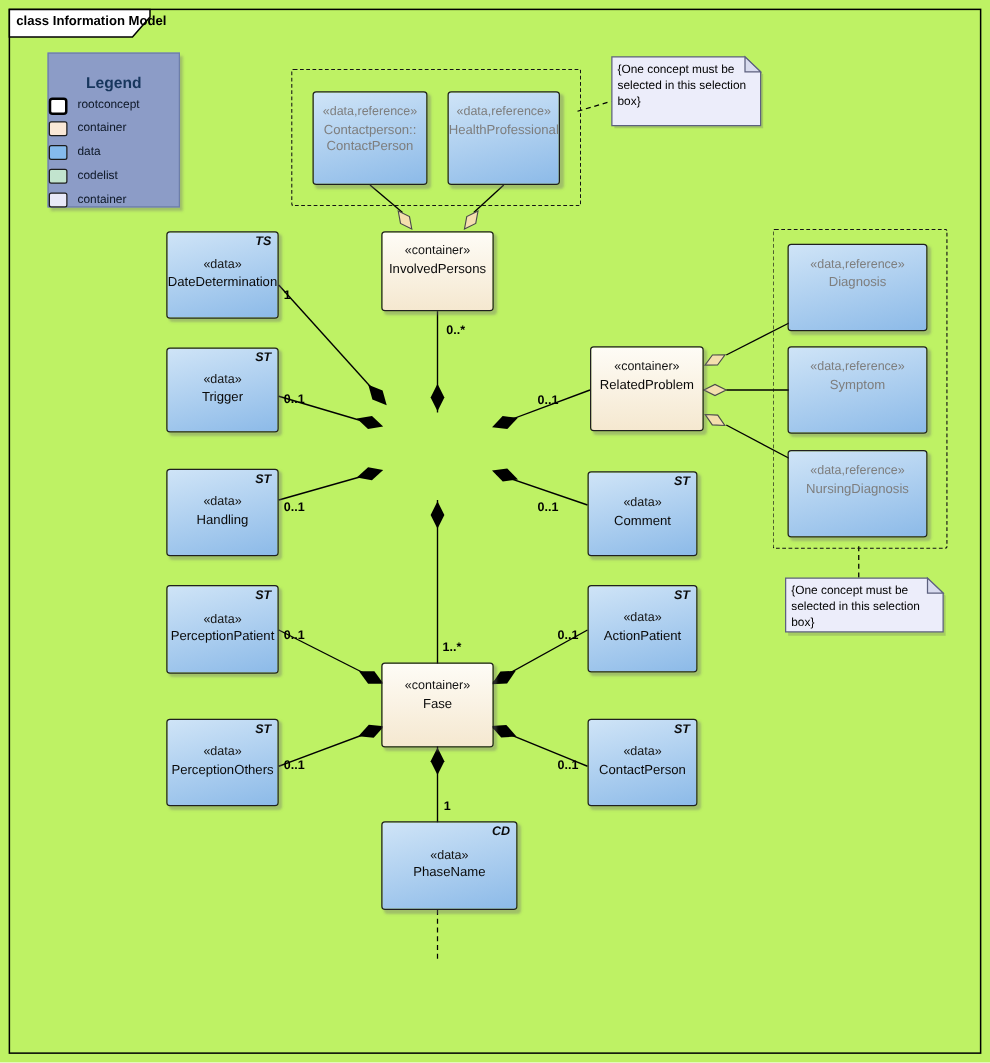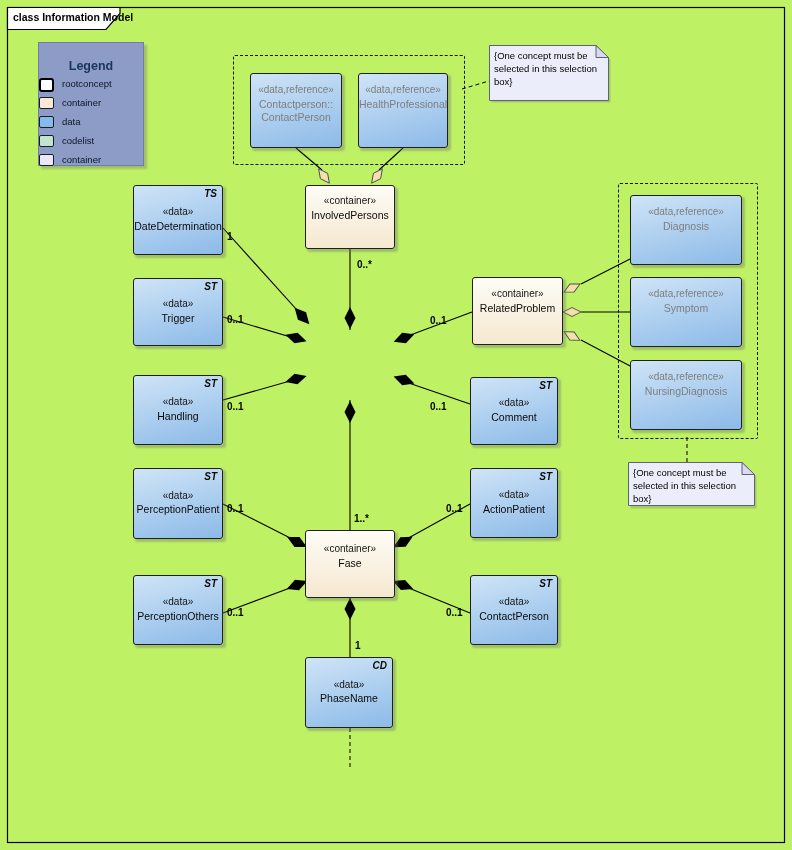--- a/index.html
+++ b/index.html
@@ -223,21 +223,21 @@
     <span class="tag">ST</span>
     <span class="stereo">«data»</span>
     <span class="nname">ContactPerson</span>
   </div>
 
   <div class="node container-node" style="left:305px;top:530px;width:90px;height:68px;justify-content:flex-start;padding-top:12px;">
     <span class="stereo">«container»</span>
     <span class="nname">Fase</span>
   </div>
 
-  <div class="node data-node" style="left:305px;top:657px;width:88px;height:71px;">
+  <div class="node data-node" style="left:305px;top:657px;width:109px;height:71px;">
     <span class="tag">CD</span>
     <span class="stereo">«data»</span>
     <span class="nname">PhaseName</span>
   </div>
 
 
   <span class="mult" style="left:357px;top:259px;">0..*</span>
   <span class="mult" style="left:227px;top:231px;">1</span>
   <span class="mult" style="left:227px;top:314px;">0..1</span>
   <span class="mult" style="left:227px;top:401px;">0..1</span>

